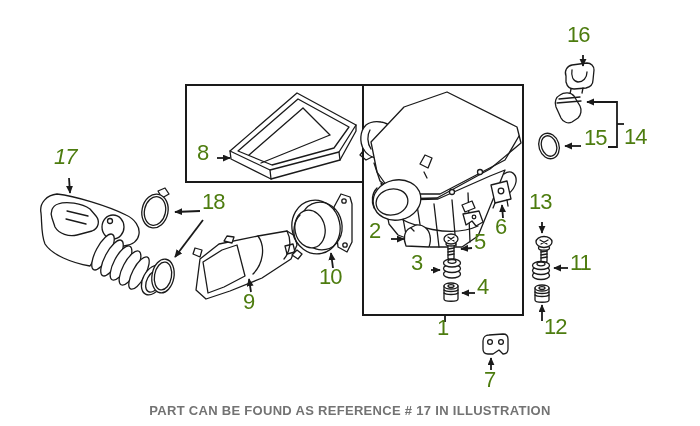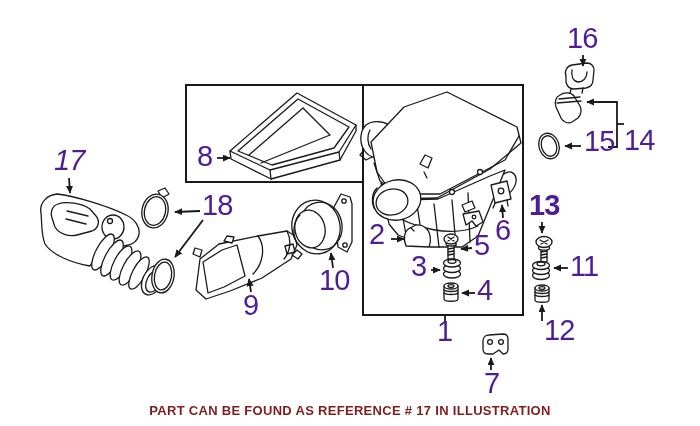--- a/index.html
+++ b/index.html
@@ -2,26 +2,26 @@
 <html><head>
 <meta charset="utf-8">
 <style>
   html,body { margin:0; padding:0; background:#fff; }
   .canvas {
     position:relative; width:700px; height:426px; background:#ffffff;
     font-family:"Liberation Sans", sans-serif; overflow:hidden;
   }
   .canvas svg { position:absolute; left:0; top:0; }
   .ref-label {
-    position:absolute; font-size:29px; line-height:1; color:#4c1d95;
+    position:absolute; font-size:22px; line-height:1; color:#4d7c0f;
     letter-spacing:-1px; user-select:none;
   }
   .caption {
     position:absolute; left:0; right:0; top:403px; text-align:center;
-    font-weight:bold; font-size:13px; color:#7f1d1d; letter-spacing:0.3px;
+    font-weight:bold; font-size:13px; color:#737373; letter-spacing:0.3px;
   }
   .box   { fill:none; stroke:#1a1a1a; stroke-width:2; }
   .ln    { fill:none; stroke:#1a1a1a; stroke-width:1.3; stroke-linejoin:round; stroke-linecap:round; }
   .solid { fill:#ffffff; stroke:#1a1a1a; stroke-width:1.3; stroke-linejoin:round; }
   .arrow { fill:none; stroke:#1a1a1a; stroke-width:1.8; }
 </style>
 </head>
 <body>
 
 <div class="canvas">
@@ -214,21 +214,21 @@
   <div class="ref-label" style="left:411px; top:252px;">3</div>
   <div class="ref-label" style="left:477px; top:276px;">4</div>
   <div class="ref-label" style="left:474px; top:231px;">5</div>
   <div class="ref-label" style="left:495px; top:216px;">6</div>
   <div class="ref-label" style="left:484px; top:369px;">7</div>
   <div class="ref-label" style="left:197px; top:142px;">8</div>
   <div class="ref-label" style="left:243px; top:291px;">9</div>
   <div class="ref-label" style="left:319px; top:266px;">10</div>
   <div class="ref-label" style="left:570px; top:252px;text-align:right;">11</div>
   <div class="ref-label" style="left:544px; top:316px;">12</div>
-  <div class="ref-label" style="left:529px; top:191px;font-weight:bold;">13</div>
+  <div class="ref-label" style="left:529px; top:191px;">13</div>
   <div class="ref-label" style="left:624px; top:126px;">14</div>
   <div class="ref-label" style="left:584px; top:127px;">15</div>
   <div class="ref-label" style="left:567px; top:24px;">16</div>
   <div class="ref-label" style="left:54px;  top:146px;font-style:italic;">17</div>
   <div class="ref-label" style="left:202px; top:191px;">18</div>
 
   <div class="caption">PART CAN BE FOUND AS REFERENCE # 17 IN ILLUSTRATION</div>
 </div>
 
 </body></html>

